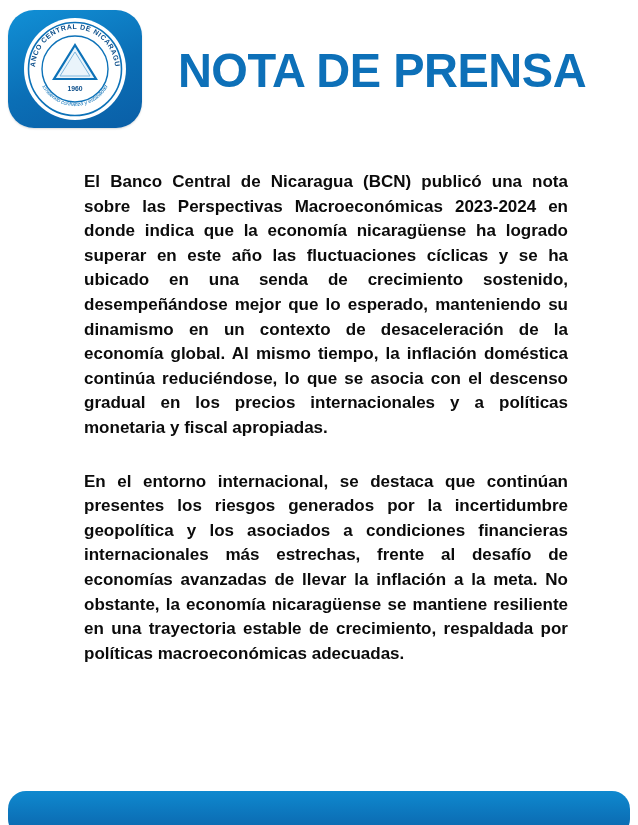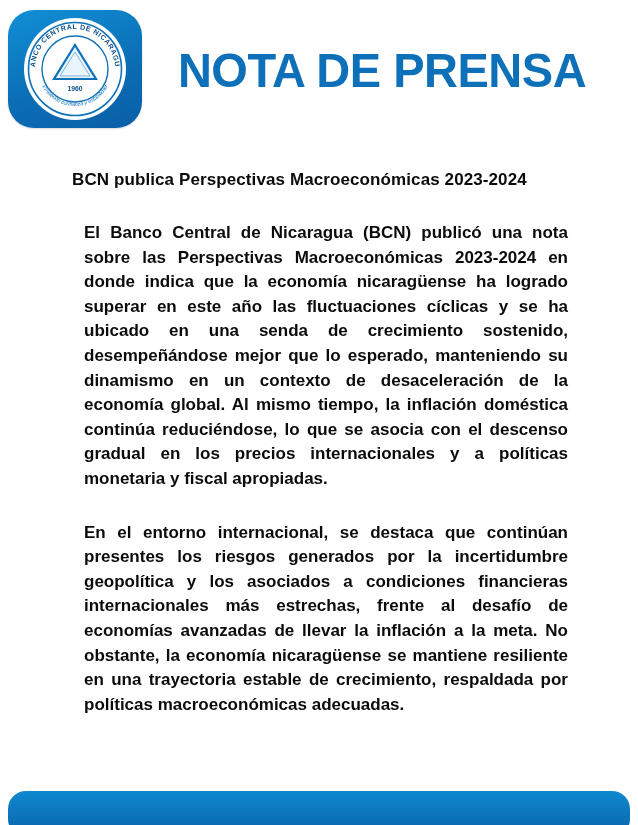--- a/index.html
+++ b/index.html
@@ -78,20 +78,19 @@
         </text>
         <polygon points="52,28 31,62 73,62" fill="#eaf4fb" stroke="#0d72b8" stroke-width="2.2"></polygon>
         <polygon points="52,35 37,59 67,59" fill="none" stroke="#7fb7de" stroke-width="1"></polygon>
         <text x="52" y="73.5" font-size="6.8" font-weight="bold" text-anchor="middle" fill="#0d4f8b">1960</text>
       </svg>
     </div>
     <div class="header-title">NOTA DE PRENSA</div>
   </div>
 
   <div class="content">
-    <p class="doc-title">BCN publica Perspectivas Macroeconómicas 2023-2024</p>
     <p class="para">El Banco Central de Nicaragua (BCN) publicó una nota sobre las Perspectivas Macroeconómicas 2023-2024 en donde indica que la economía nicaragüense ha logrado superar en este año las fluctuaciones cíclicas y se ha ubicado en una senda de crecimiento sostenido, desempeñándose mejor que lo esperado, manteniendo su dinamismo en un contexto de desaceleración de la economía global. Al mismo tiempo, la inflación doméstica continúa reduciéndose, lo que se asocia con el descenso gradual en los precios internacionales y a políticas monetaria y fiscal apropiadas.</p>
     <p class="para">En el entorno internacional, se destaca que continúan presentes los riesgos generados por la incertidumbre geopolítica y los asociados a condiciones financieras internacionales más estrechas, frente al desafío de economías avanzadas de llevar la inflación a la meta. No obstante, la economía nicaragüense se mantiene resiliente en una trayectoria estable de crecimiento, respaldada por políticas macroeconómicas adecuadas.</p>
   </div>
 
   <div class="footer-bar"></div>
 
 </div>
 
 </body></html>

